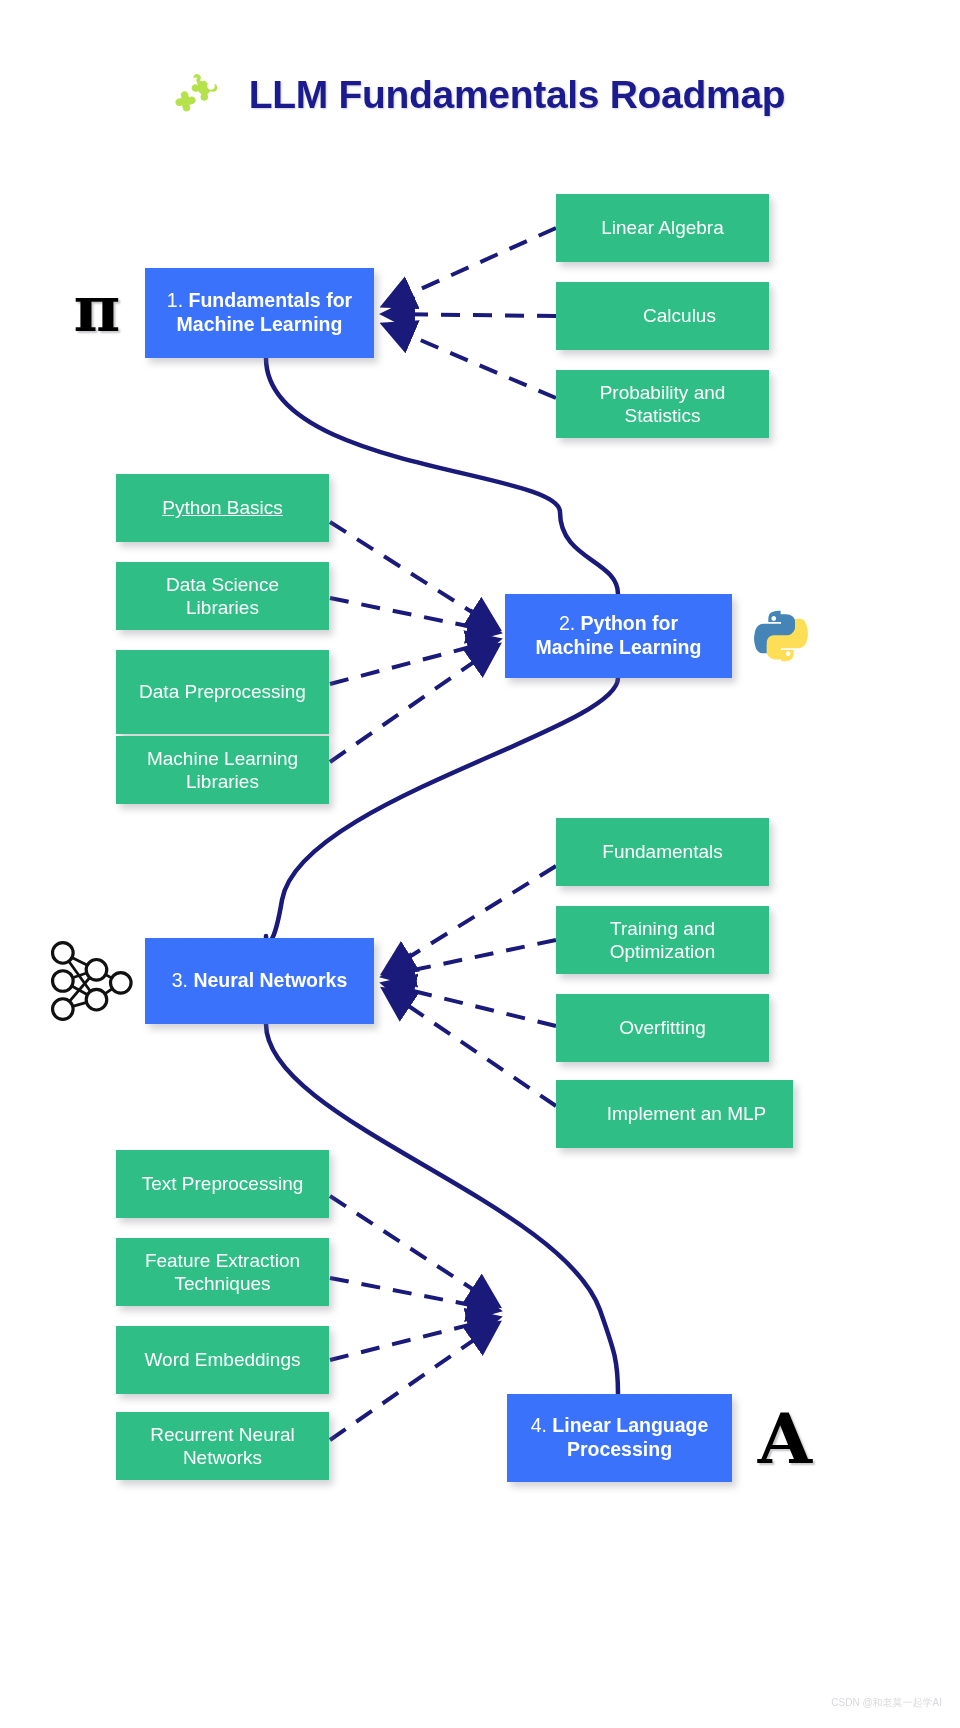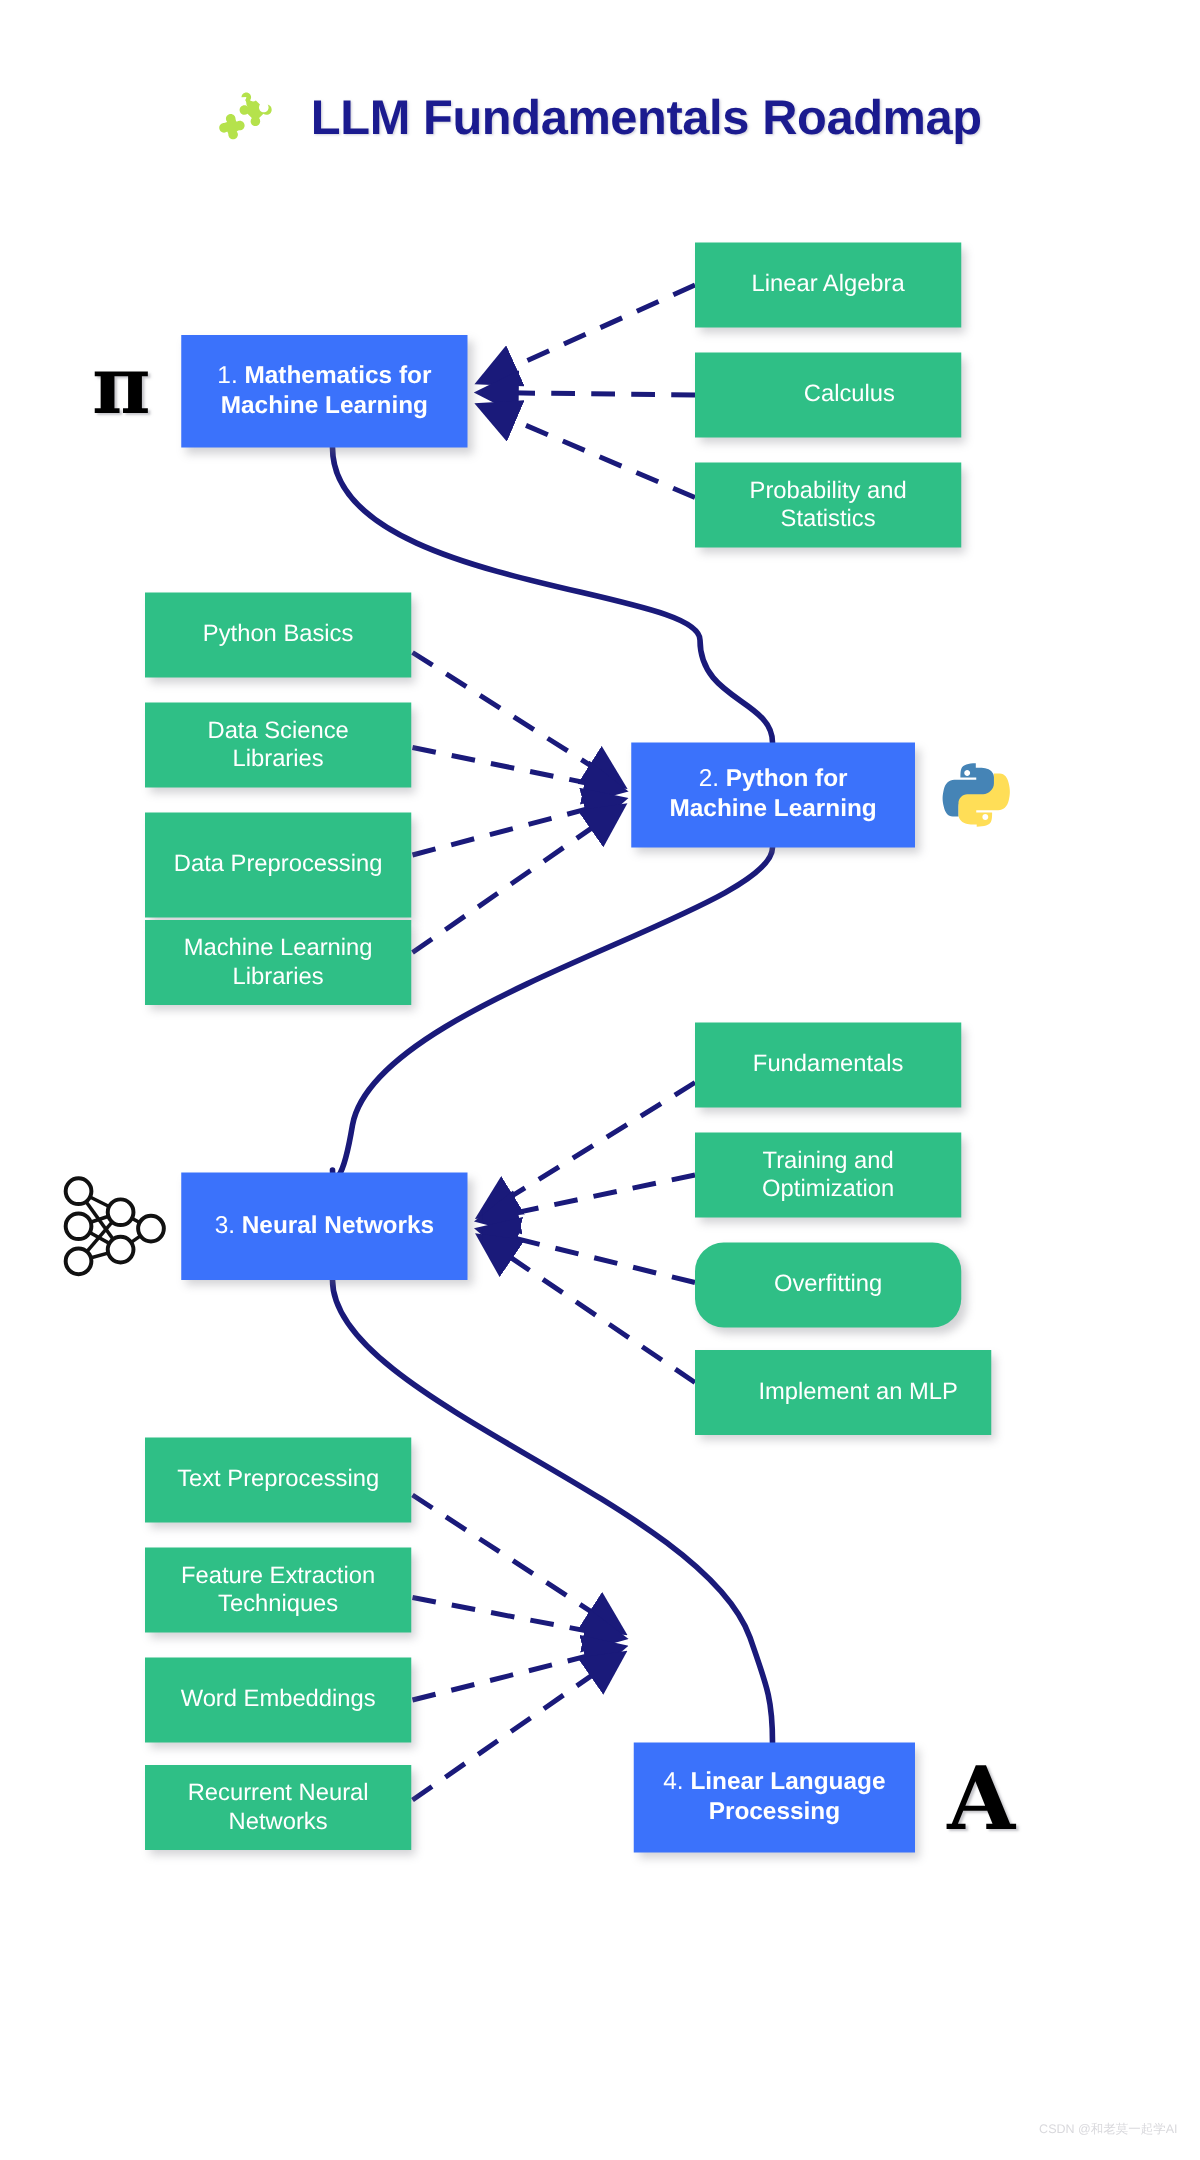--- a/index.html
+++ b/index.html
@@ -147,21 +147,21 @@
         <circle cx="82" cy="48" r="11"></circle>
       </g>
     </svg>
   </div>
 
   <div class="side-icon" id="a-icon" style="left:748px;top:1396px;width:74px;height:84px;">A</div>
 
   <div class="node main-node" style="left:145px;top:268px;width:229px;height:90px;">
     <div>
       <span class="idx">1.</span>
-      <span>Mathematics for</span><br>
+      <span>Fundamentals for</span><br>
       <span>Machine Learning</span>
     </div>
   </div>
 
   <div class="node main-node" style="left:505px;top:594px;width:227px;height:84px;">
     <div>
       <span class="idx">2.</span>
       <span>Python for</span><br>
       <span>Machine Learning</span>
     </div>
@@ -188,21 +188,21 @@
   <div class="node leaf-node" style="left:556px;top:282px;width:213px;height:68px;padding-left:44px;">
     <span>Calculus</span>
   </div>
   <div class="node leaf-node" style="left:556px;top:370px;width:213px;height:68px;">
     <div>
       <span>Probability and</span><br>
       <span>Statistics</span>
     </div>
   </div>
 
-  <div class="node leaf-node" style="left:116px;top:474px;width:213px;height:68px;">
+  <div class="node leaf-node" style="left:116px;top:474px;width:213px;height:68px;text-decoration:underline;">
     <span>Python Basics</span>
   </div>
   <div class="node leaf-node" style="left:116px;top:562px;width:213px;height:68px;">
     <div>
       <span>Data Science</span><br>
       <span>Libraries</span>
     </div>
   </div>
   <div class="node leaf-node" style="left:116px;top:650px;width:213px;height:84px;">
     <span>Data Preprocessing</span>
@@ -216,21 +216,21 @@
 
   <div class="node leaf-node" style="left:556px;top:818px;width:213px;height:68px;">
     <span>Fundamentals</span>
   </div>
   <div class="node leaf-node" style="left:556px;top:906px;width:213px;height:68px;">
     <div>
       <span>Training and</span><br>
       <span>Optimization</span>
     </div>
   </div>
-  <div class="node leaf-node" style="left:556px;top:994px;width:213px;height:68px;border-radius:23px;">
+  <div class="node leaf-node" style="left:556px;top:994px;width:213px;height:68px;">
     <span>Overfitting</span>
   </div>
   <div class="node leaf-node" style="left:556px;top:1080px;width:237px;height:68px;padding-left:34px;">
     <span>Implement an MLP</span>
   </div>
 
   <div class="node leaf-node" style="left:116px;top:1150px;width:213px;height:68px;">
     <span>Text Preprocessing</span>
   </div>
   <div class="node leaf-node" style="left:116px;top:1238px;width:213px;height:68px;">

